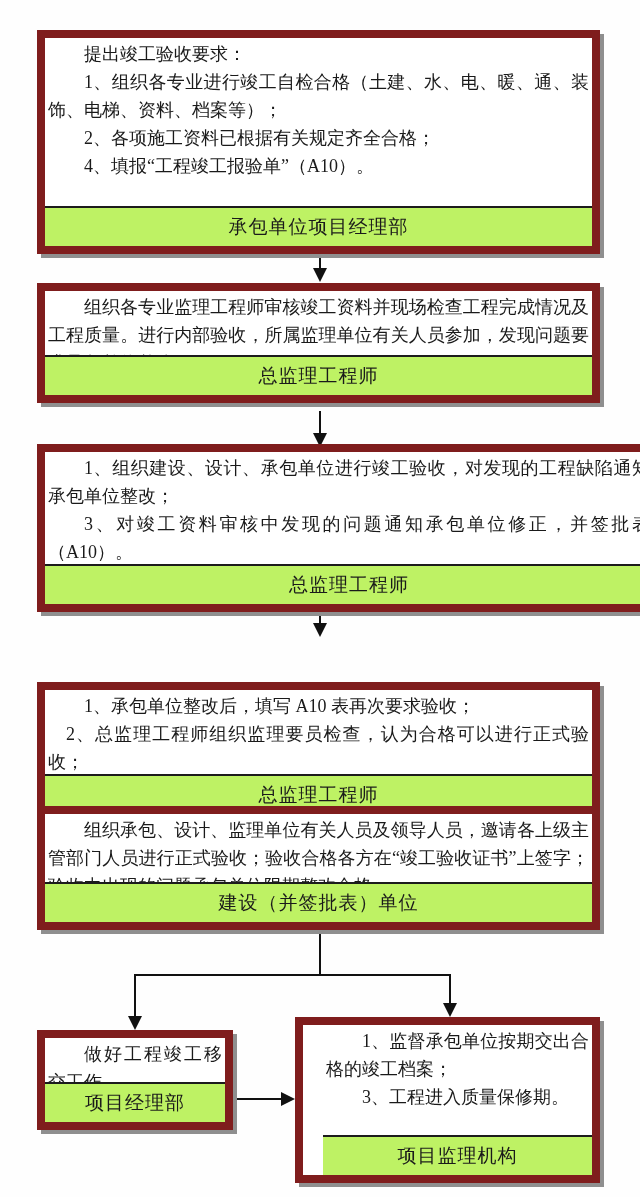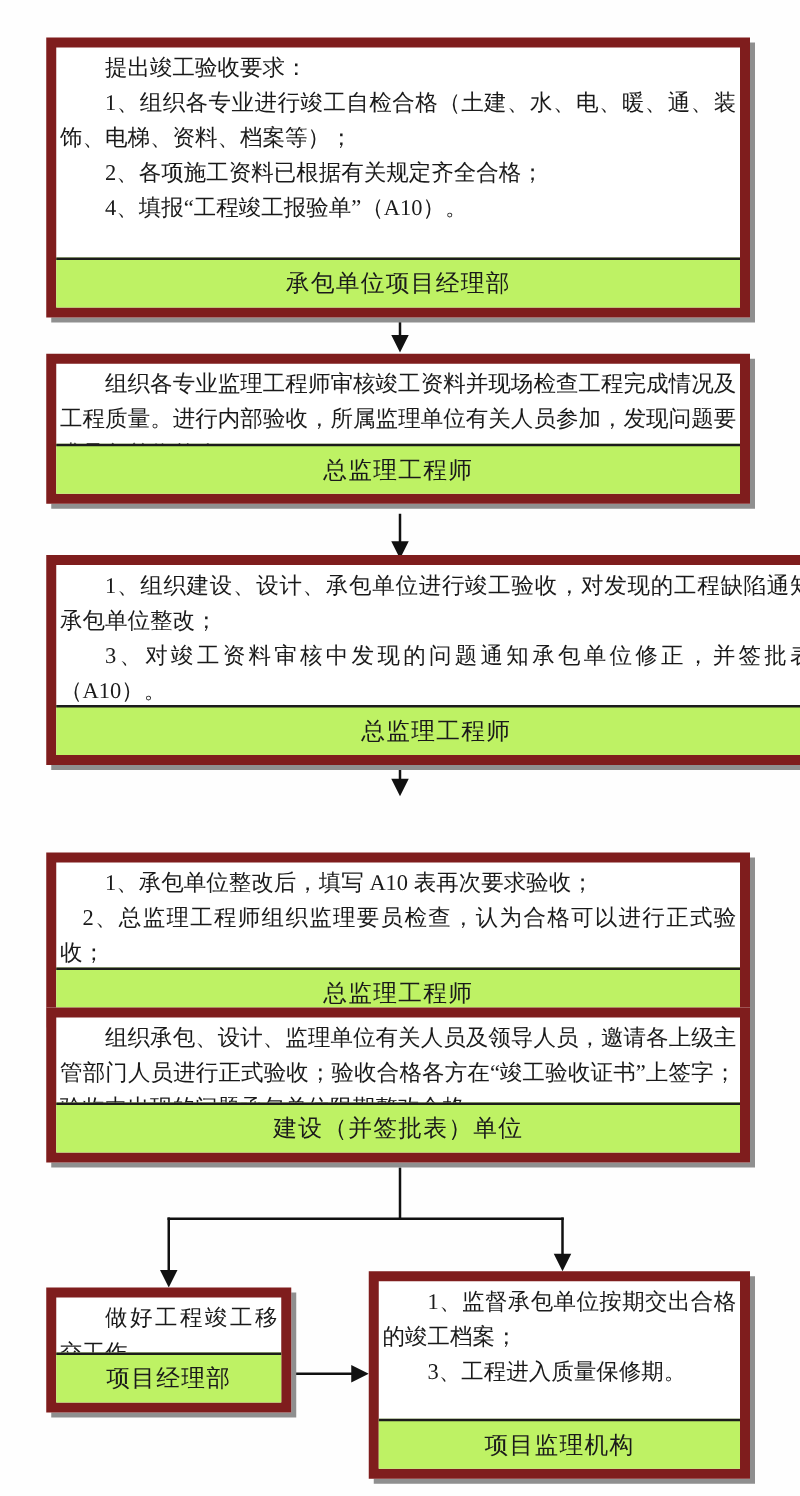--- a/index.html
+++ b/index.html
@@ -127,21 +127,21 @@
     <div class="box-label">建设（并签批表）单位</div>
   </div>
 
   <div class="box" style="left:37px;top:1030px;width:196px;">
     <div class="box-body" style="height:44px;">
       <p>做好工程竣工移交工作</p>
     </div>
     <div class="box-label">项目经理部</div>
   </div>
 
-  <div class="box" style="left:295px;top:1017px;width:305px;">
+  <div class="box" style="left:295px;top:1017px;width:305px;padding-left:20px;">
     <div class="box-body" style="height:110px;">
       <p>1、监督承包单位按期交出合格的竣工档案；</p>
       <p>3、工程进入质量保修期。</p>
     </div>
     <div class="box-label">项目监理机构</div>
   </div>
 
 </div>
 
 </body></html>

